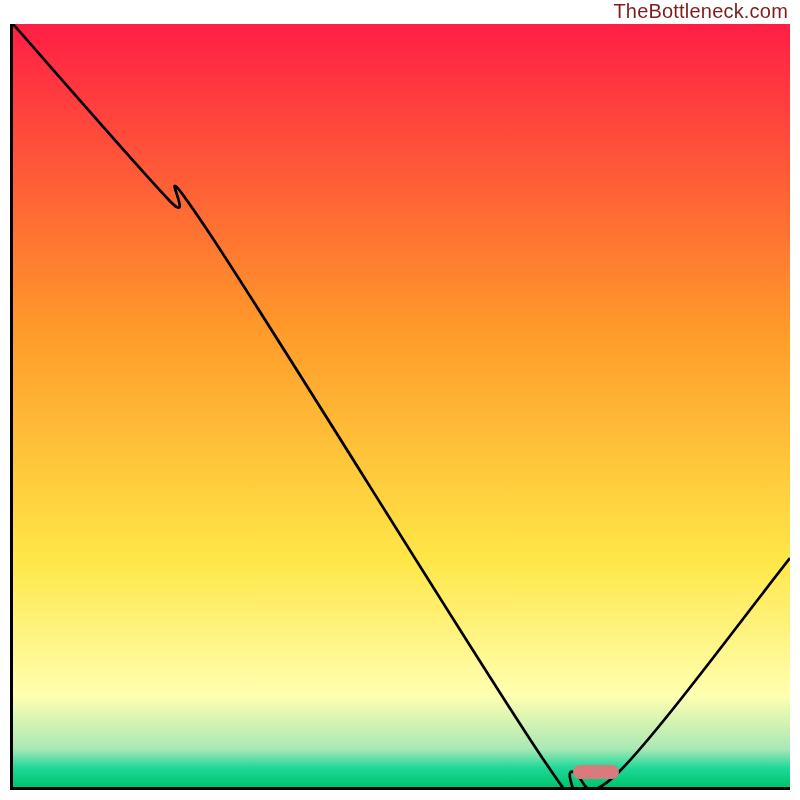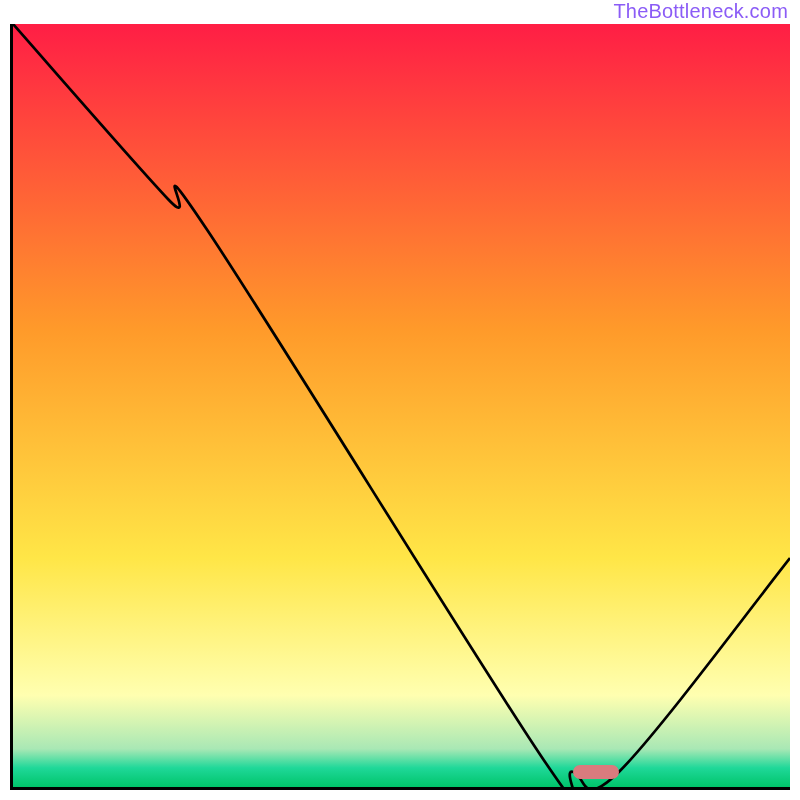--- a/index.html
+++ b/index.html
@@ -8,21 +8,21 @@
     width: 800px;
     height: 800px;
     background: #ffffff;
     font-family: Arial, Helvetica, sans-serif;
     position: relative;
   }
   .watermark {
     position: absolute;
     top: 0px;
     right: 12px;
-    color: #8b5cf6;
+    color: #7f1d1d;
     font-size: 20px;
     letter-spacing: 0.2px;
     font-weight: 400;
     z-index: 5;
   }
   .plot-frame {
     position: absolute;
     left: 10px;
     top: 24px;
     width: 780px;

